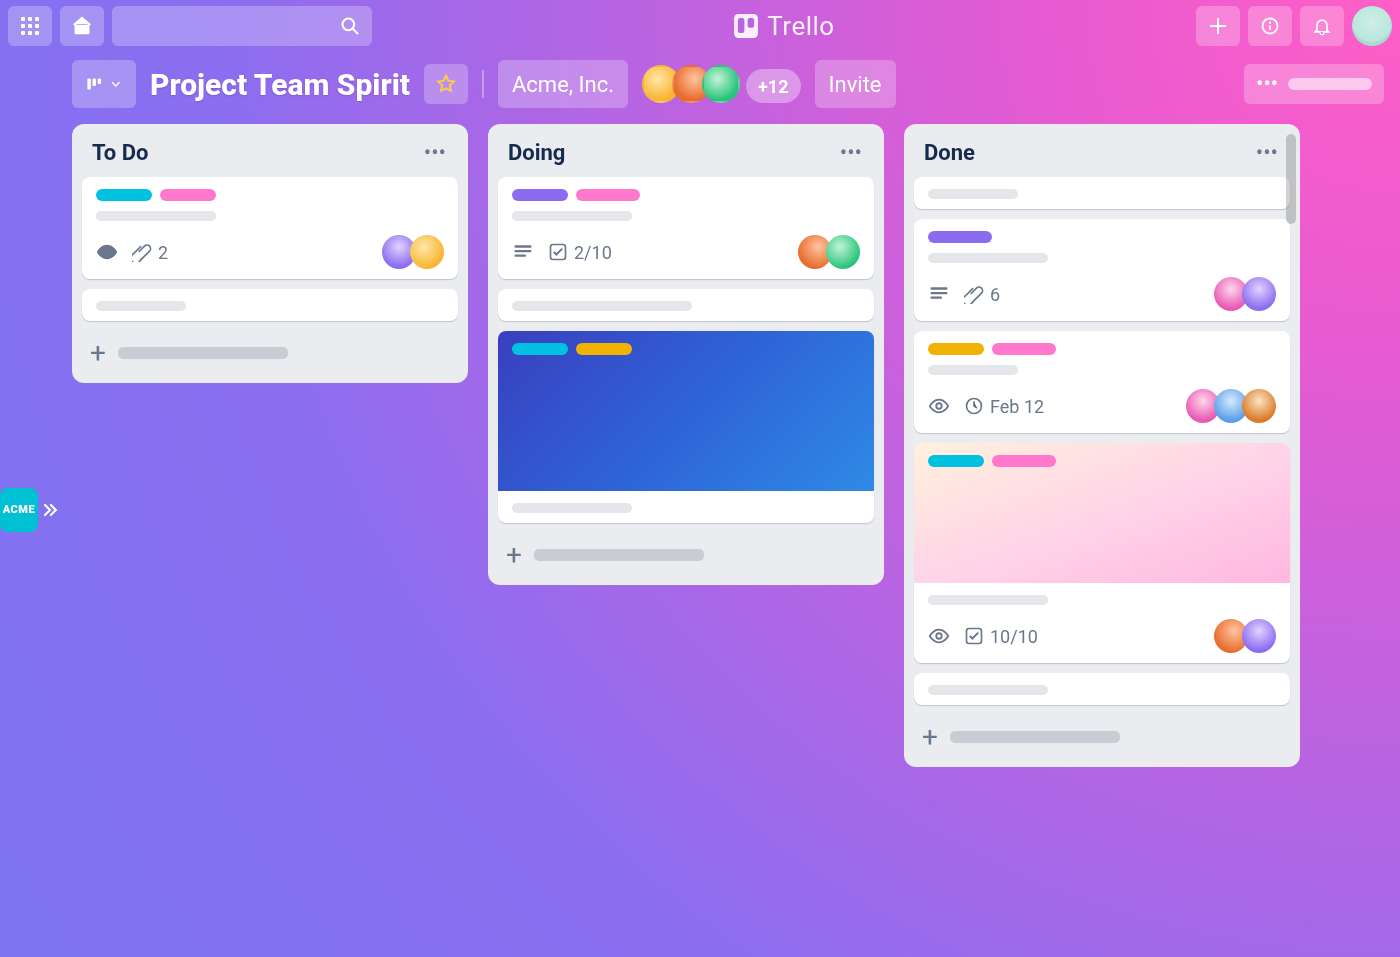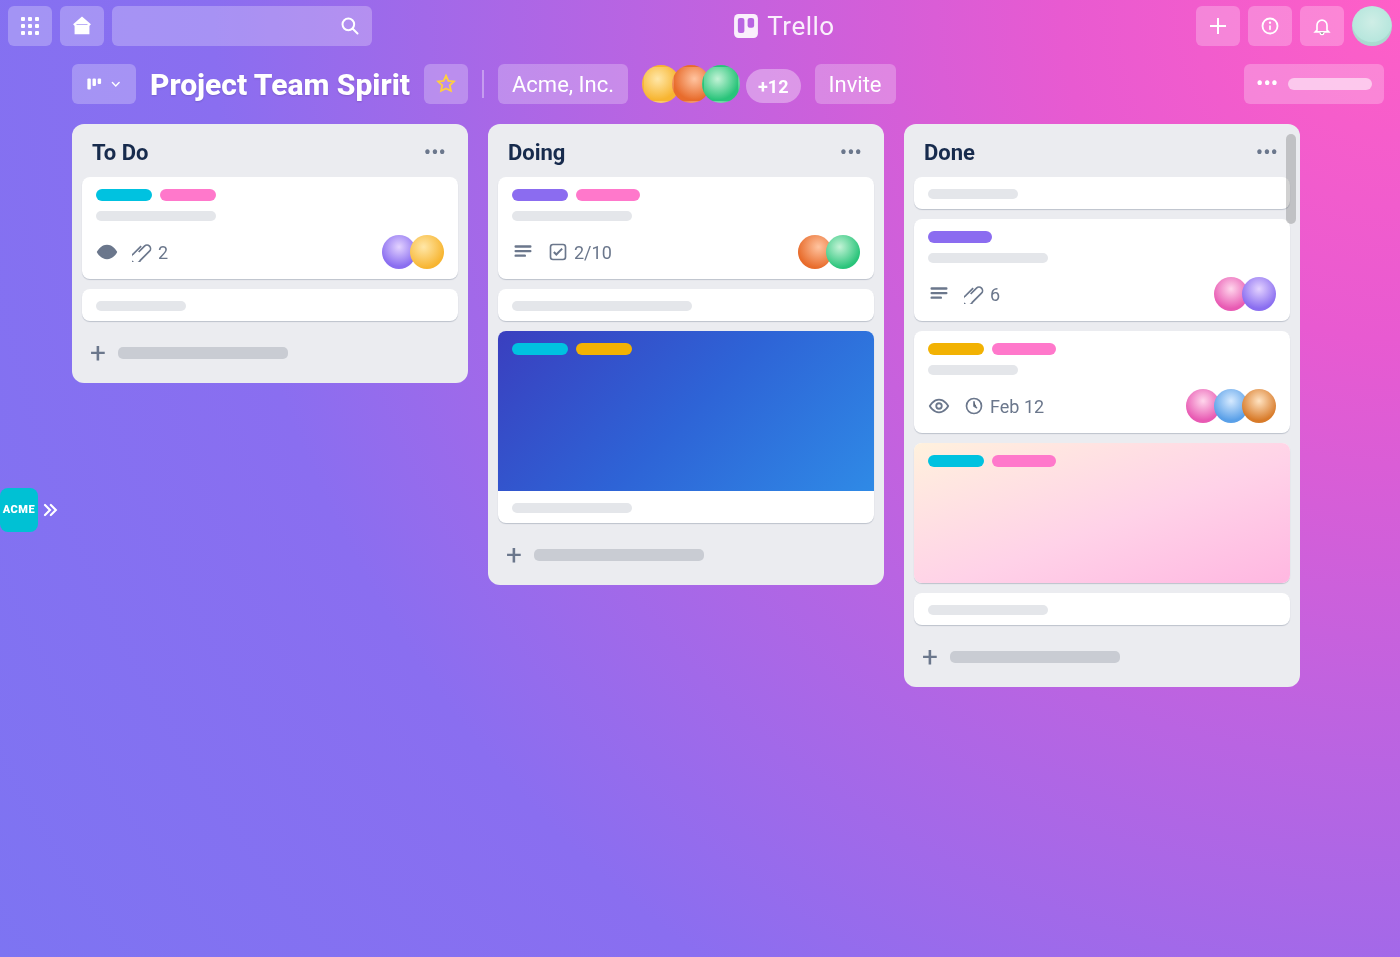--- a/index.html
+++ b/index.html
@@ -98,21 +98,21 @@
 
   
   .board-header {
     height: 64px;
     display: flex;
     align-items: center;
     gap: 14px;
     padding: 0 16px 0 10px;
   }
   .bh-pill {
-    height: 40px;
+    height: 48px;
     border-radius: 6px;
     background: rgba(255,255,255,0.25);
     display: flex; align-items: center;
     padding: 0 14px;
     color: #fff;
     font-size: 22px;
     cursor: pointer;
     white-space: nowrap;
   }
   .bh-icon-pill {
@@ -587,20 +587,44 @@
             </div>
           </div>
 
           <div class="card">
             <div class="cover-pink">
               <div class="labels">
                 <span class="lbl sm c-cyan"></span>
                 <span class="lbl md c-pink"></span>
               </div>
             </div>
+            <div class="card-body">
+              <div class="ph-line w120"></div>
+              <div class="card-footer">
+                <div class="badges">
+                  <span class="badge">
+                    <svg width="22" height="22" viewBox="0 0 24 24">
+                        <path fill="none" stroke="#6b778c" stroke-width="2" d="M2 12s3.5-7 10-7 10 7 10 7-3.5 7-10 7S2 12 2 12Z"></path>
+                        <circle cx="12" cy="12" r="3" fill="none" stroke="#6b778c" stroke-width="2"></circle>
+                      </svg>
+                  </span>
+                  <span class="badge">
+                    <svg width="20" height="20" viewBox="0 0 24 24">
+                        <rect x="3" y="3" width="18" height="18" rx="3" fill="none" stroke="#6b778c" stroke-width="2"></rect>
+                        <path fill="none" stroke="#6b778c" stroke-width="2.4" d="M7 12l3 3 7-7"></path>
+                      </svg>
+                    <span>10/10</span>
+                  </span>
+                </div>
+                <div class="card-members">
+                  <span class="mem b"></span>
+                  <span class="mem d"></span>
+                </div>
+              </div>
+            </div>
           </div>
 
           <div class="card">
             <div class="card-body">
                 <div class="ph-line w120"></div>
               </div>
           </div>
 
           <div class="add-card">
             <span class="plus">+</span>

